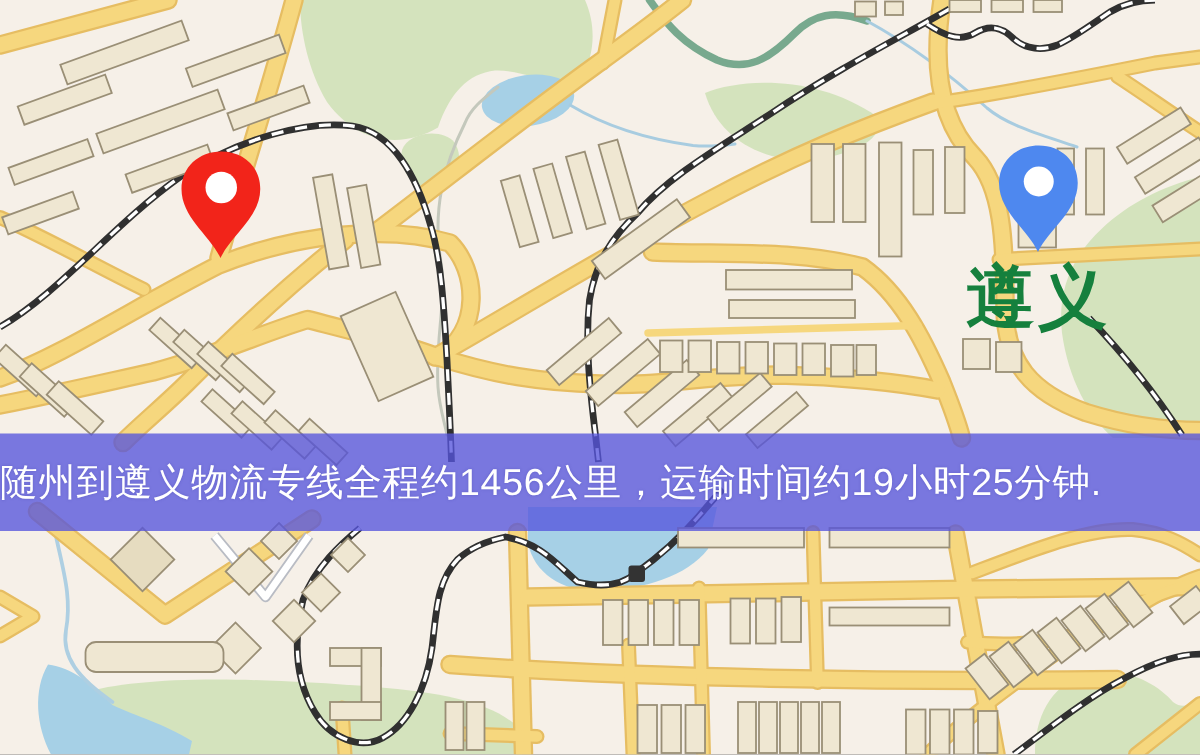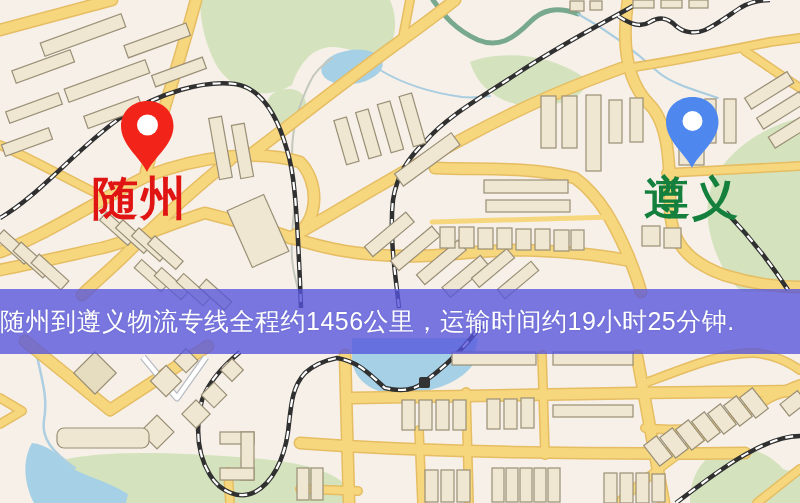--- a/index.html
+++ b/index.html
@@ -299,19 +299,18 @@
     <path d="M0,0 C-7,-15 -26,-27 -26,-46 C-26,-60.5 -14.5,-71 0.5,-71 C15.5,-71 26.5,-60.5 26.5,-46 C26.5,-27 7,-15 0,0 Z" fill="#f2241a"></path>
     <circle cx="0.5" cy="-47" r="10.5" fill="#ffffff"></circle>
   </g>
 
   <g transform="translate(692,168)">
     <path d="M0,0 C-7,-15 -26,-27 -26,-46 C-26,-60.5 -14.5,-71 0.5,-71 C15.5,-71 26.5,-60.5 26.5,-46 C26.5,-27 7,-15 0,0 Z" fill="#4e88ef"></path>
     <circle cx="0.5" cy="-47" r="10" fill="#ffffff"></circle>
   </g>
 </svg>
 
-  <div class="pin-label origin">随州</div>
   <div class="pin-label dest">遵义</div>
 
   <div class="banner">
     <span>随州到遵义物流专线全程约1456公里，运输时间约19小时25分钟.</span>
   </div>
 </div>
 
 </body></html>

